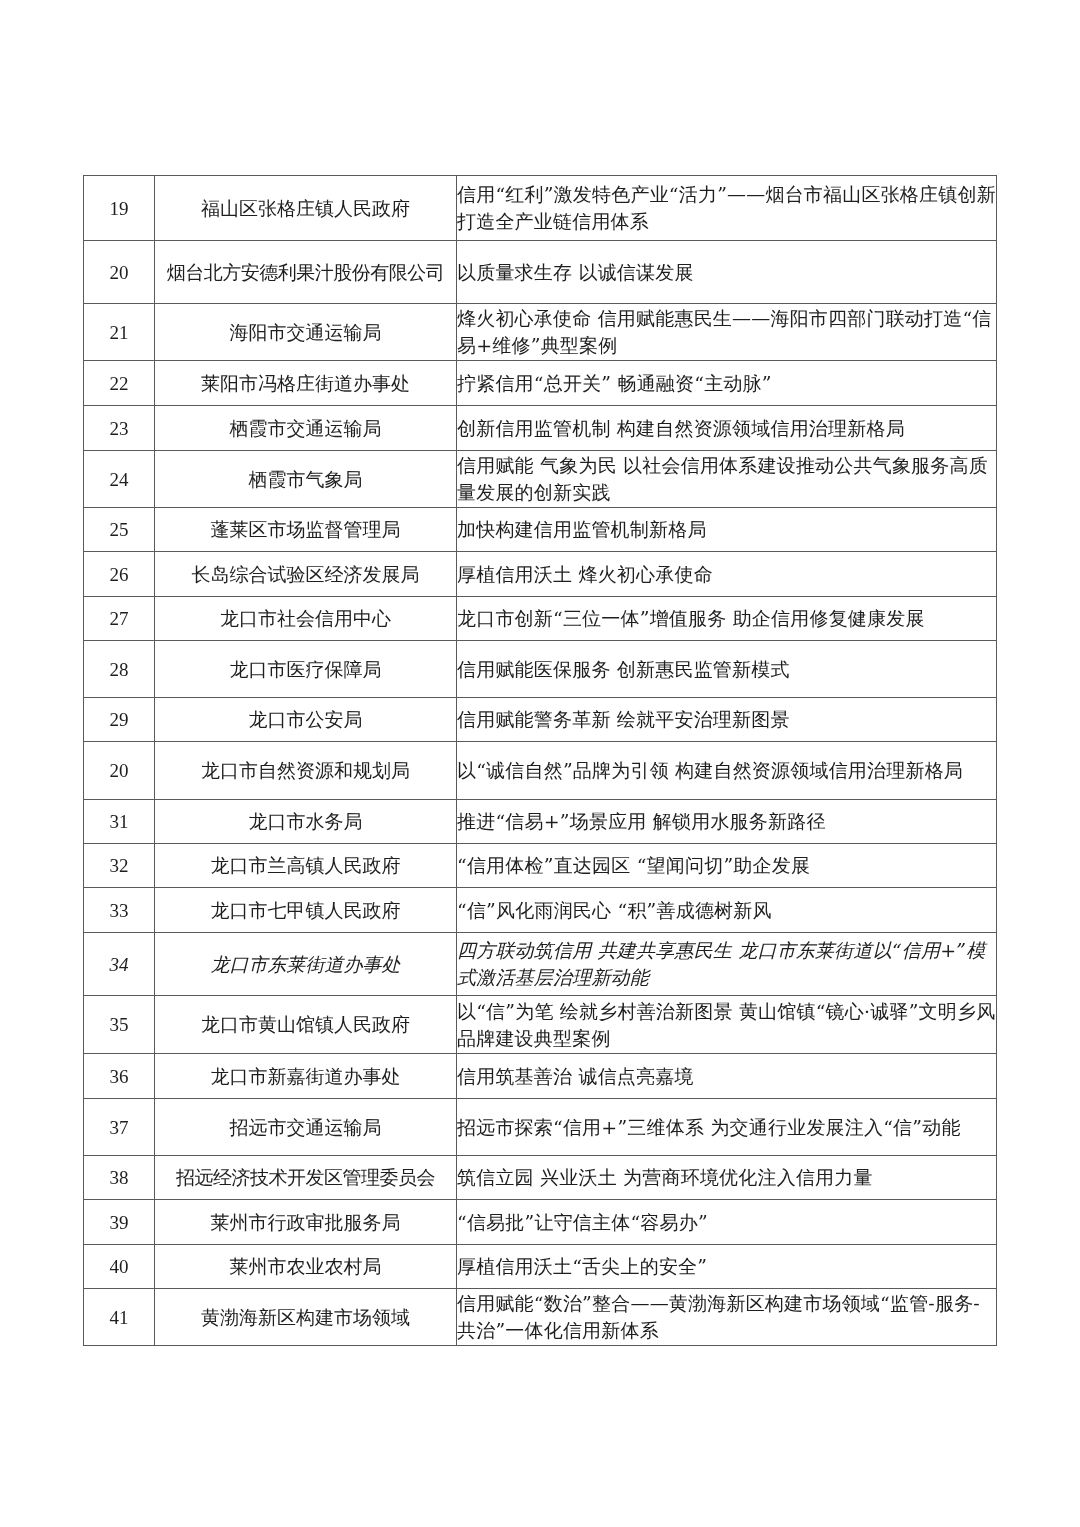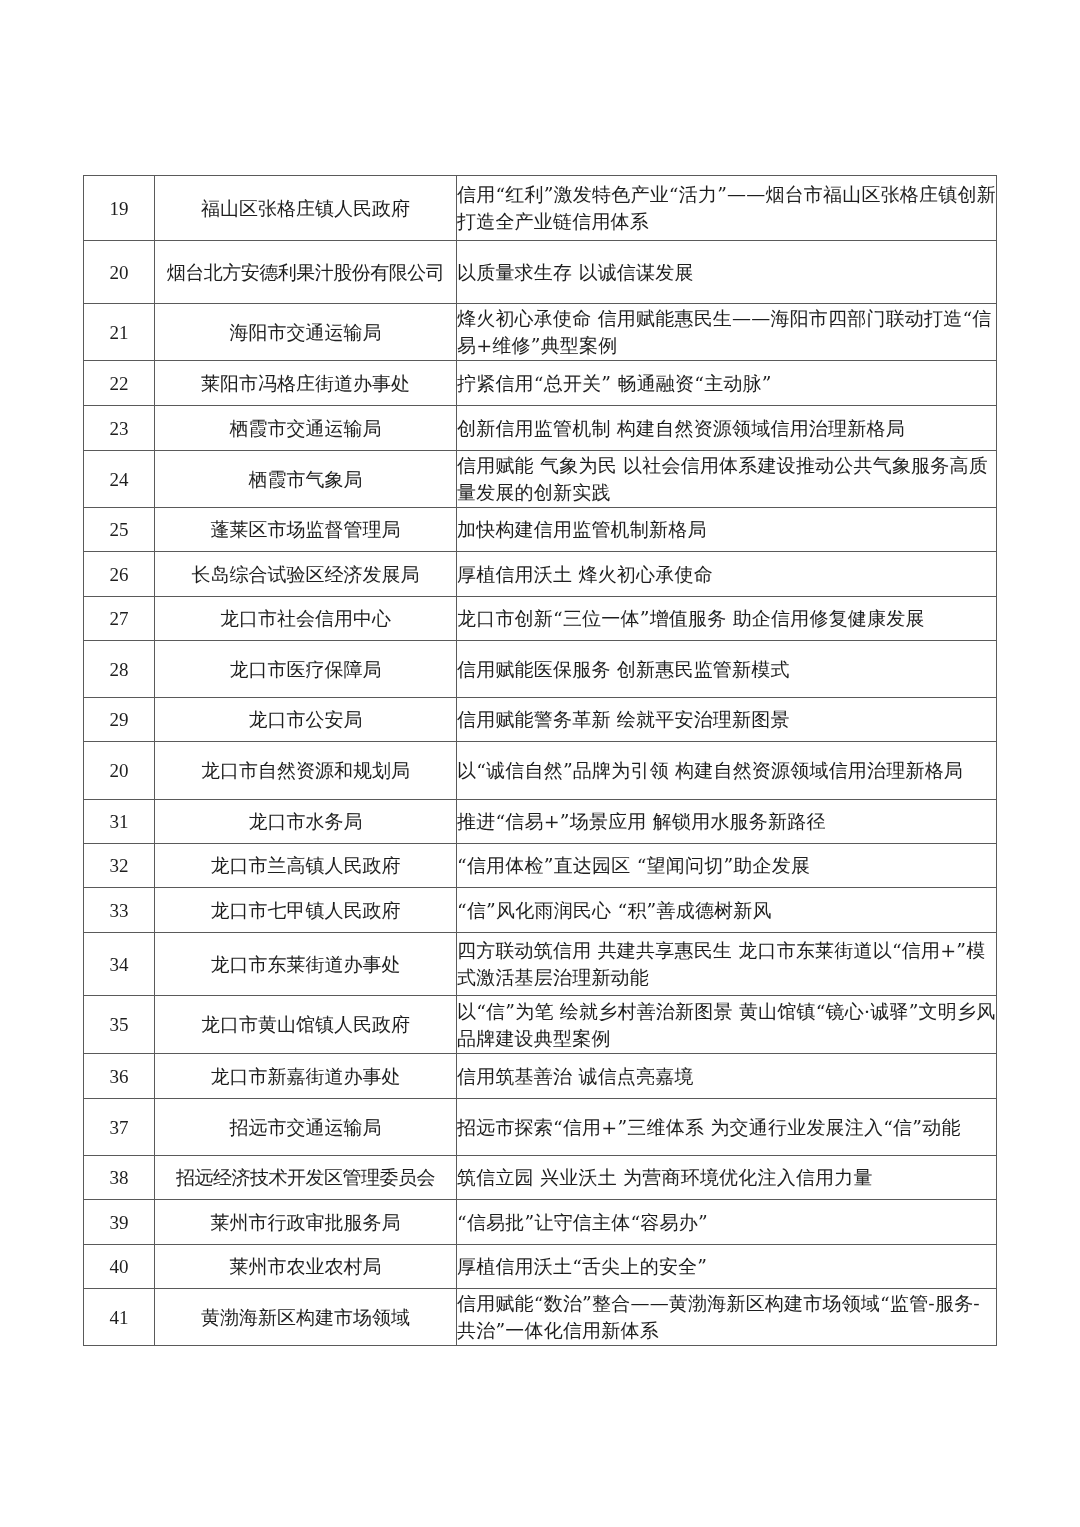--- a/index.html
+++ b/index.html
@@ -131,21 +131,21 @@
         <tr style="height: 44px;">
           <td class="num">32</td>
           <td class="org">龙口市兰高镇人民政府</td>
           <td class="title">“信用体检”直达园区 “望闻问切”助企发展</td>
         </tr>
         <tr style="height: 45px;">
           <td class="num">33</td>
           <td class="org">龙口市七甲镇人民政府</td>
           <td class="title">“信”风化雨润民心 “积”善成德树新风</td>
         </tr>
-        <tr style="height: 63px;">
+        <tr style="height: 63px; font-style: italic;">
           <td class="num">34</td>
           <td class="org">龙口市东莱街道办事处</td>
           <td class="title">四方联动筑信用 共建共享惠民生 龙口市东莱街道以“信用+”模式激活基层治理新动能</td>
         </tr>
         <tr style="height: 58px;">
           <td class="num">35</td>
           <td class="org">龙口市黄山馆镇人民政府</td>
           <td class="title">以“信”为笔 绘就乡村善治新图景 黄山馆镇“镜心·诚驿”文明乡风品牌建设典型案例</td>
         </tr>
         <tr style="height: 45px;">

